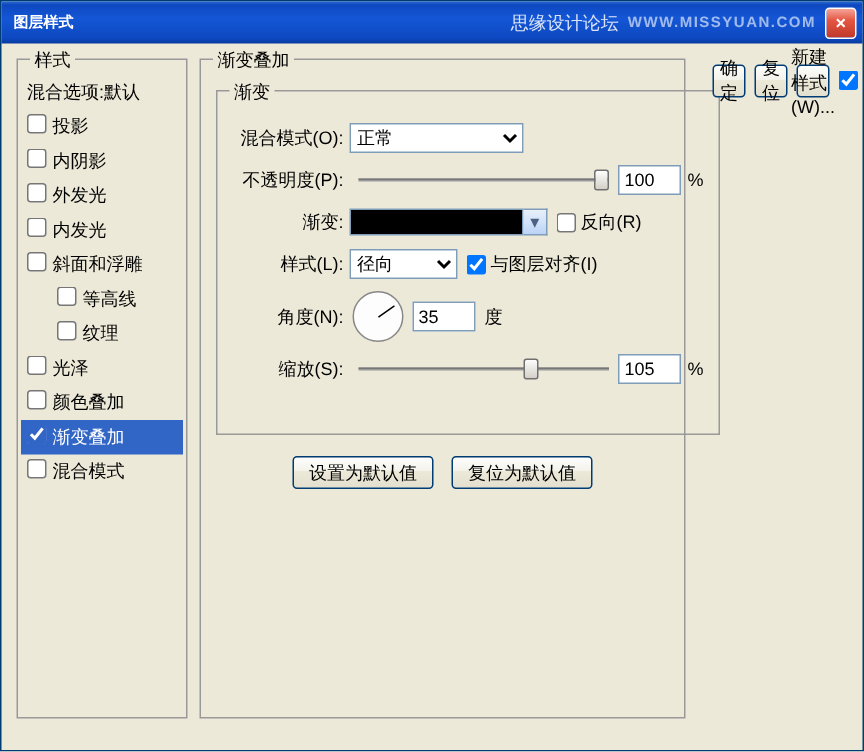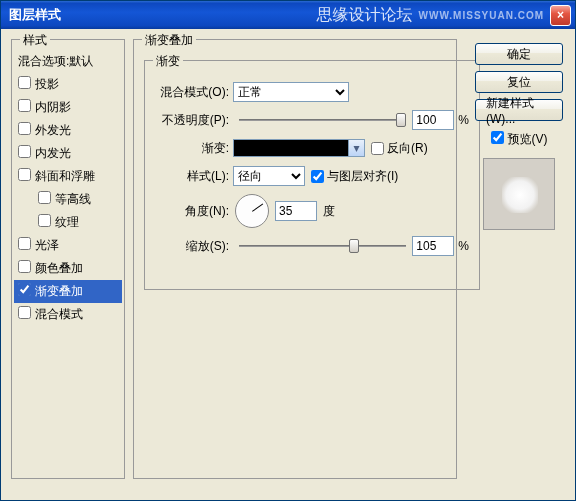--- a/index.html
+++ b/index.html
@@ -1,20 +1,20 @@
 <!DOCTYPE html>
 <html><head>
 <meta charset="utf-8">
 <style>
 * { box-sizing: border-box; font-family: "Microsoft YaHei", SimSun, sans-serif; font-size: 12px; }
 body { margin: 0; background: #fff; }
 .window { width: 576px; height: 501px; background: #ece9d8; border: 1px solid #003c74; position: relative; }
 .titlebar { height: 28px; background: linear-gradient(to bottom, #2a6ad3 0%, #0d48c0 8%, #1456d6 40%, #0d48c0 88%, #083a9e 100%); color: #fff; display: flex; align-items: center; padding: 0 4px; font-weight: bold; }
-.titlebar .title { flex: 1; padding-left: 4px; font-size: 13px; }
-.titlebar .watermark { font-size: 16px; opacity: 0.85; margin-right: 6px; font-weight: normal; }
+.titlebar .title { flex: 1; padding-left: 4px; font-size: 10px; }
+.titlebar .watermark { font-size: 12px; opacity: 0.85; margin-right: 6px; font-weight: normal; }
 .titlebar .watermark2 { font-size: 10px; opacity: 0.6; margin-right: 6px; letter-spacing: 1px; }
 .closebtn { width: 21px; height: 21px; background: linear-gradient(to bottom, #f5a49a, #e45642 40%, #c0392b); border: 1px solid #fff; border-radius: 3px; color: #fff; display: flex; align-items: center; justify-content: center; font-weight: bold; }
 .content { position: absolute; top: 28px; left: 0; right: 0; bottom: 0; padding: 10px; }
 .fieldset { border: 1px solid #999; position: absolute; padding: 0; }
 .fieldset > .legend { position: absolute; top: -8px; left: 8px; background: #ece9d8; padding: 0 3px; font-size: 12px; }
 .left-panel { left: 10px; top: 10px; width: 114px; height: 440px; }
 .left-panel .legend { }
 .style-list { padding: 10px 2px 2px 2px; }
 .style-item { padding: 3px 4px; display: flex; align-items: flex-start; cursor: default; }
 .style-item.header { font-weight: normal; }
@@ -35,21 +35,21 @@
 .slider .track { position: absolute; top: 8px; left: 0; right: 0; height: 2px; background: #999; border-top: 1px solid #777; }
 .slider .thumb { position: absolute; top: 2px; width: 10px; height: 14px; background: linear-gradient(#fdfdfd,#d4d0c8); border: 1px solid #707070; border-radius: 2px; }
 .grad-preview { width: 116px; height: 18px; background: linear-gradient(to right, #000, #000); border: 1px solid #7f9db9; display: inline-block; }
 .grad-arrow { width: 16px; height: 18px; border: 1px solid #7f9db9; border-left: none; display: inline-flex; align-items: center; justify-content: center; background: linear-gradient(#e8f0fb,#bcd4f6); color: #4d6185; }
 .cb { display: flex; align-items: center; margin-left: 6px; }
 .cb input { margin: 0 3px 0 0; width: 13px; height: 13px; }
 .angle-dial { width: 34px; height: 34px; border: 1px solid #888; border-radius: 50%; background: #fdfdfd; position: relative; margin-left: 2px; }
 .angle-dial .needle { position: absolute; left: 50%; top: 50%; width: 13px; height: 1px; background: #000; transform-origin: 0 0; transform: rotate(-35deg); }
 .btnrow { display: flex; gap: 12px; justify-content: center; margin-top: 6px; }
 .winbtn { min-width: 80px; height: 22px; border: 1px solid #003c74; border-radius: 3px; background: linear-gradient(#fdfdfd,#f3f2ea 45%,#ece9d8 46%,#e3e0cf); padding: 0 10px; display: inline-flex; align-items: center; justify-content: center; cursor: default; }
-.rightcol { position: absolute; right: 12px; top: 14px; width: 88px; display: flex; flex-direction: column; gap: 6px; align-items: stretch; }
+.rightcol { position: absolute; right: 12px; top: 14px; width: 88px; display: flex; flex-direction: row; gap: 6px; align-items: stretch; }
 .rightcol .winbtn { width: 88px; min-width: 0; }
 .preview-box { width: 72px; height: 72px; background: #d4d0c8; border: 1px solid #999; margin: 4px auto 0 auto; position: relative; }
 .preview-box::after { content: ""; position: absolute; left: 18px; top: 18px; width: 36px; height: 36px; background: radial-gradient(circle, #fff 0%, #f2f2f2 55%, #d4d0c8 80%); }
 .prev-cb { display: flex; justify-content: center; margin-top: 4px; }
 .prev-cb input { margin: 0 4px 0 0; width: 13px; height: 13px; }
 </style>
 </head>
 <body>
 
 <div class="window">
@@ -175,20 +175,28 @@
                 <div class="track"></div>
                 <div class="thumb" style="left:66%"></div>
               </div>
             <input class="num" type="text" value="105" style="">
             <span style="margin-left:4px">%</span>
           </div>
 
         </div>
       </div>
 
+      <div class="btnrow" style="position:absolute;top:258px;left:0;right:0">
+        <div class="winbtn">
+            <span>设置为默认值</span>
+          </div>
+        <div class="winbtn">
+            <span>复位为默认值</span>
+          </div>
+      </div>
     </div>
 
     <div class="rightcol">
       <div class="winbtn">
           <span>确定</span>
         </div>
       <div class="winbtn">
           <span>复位</span>
         </div>
       <div class="winbtn">

